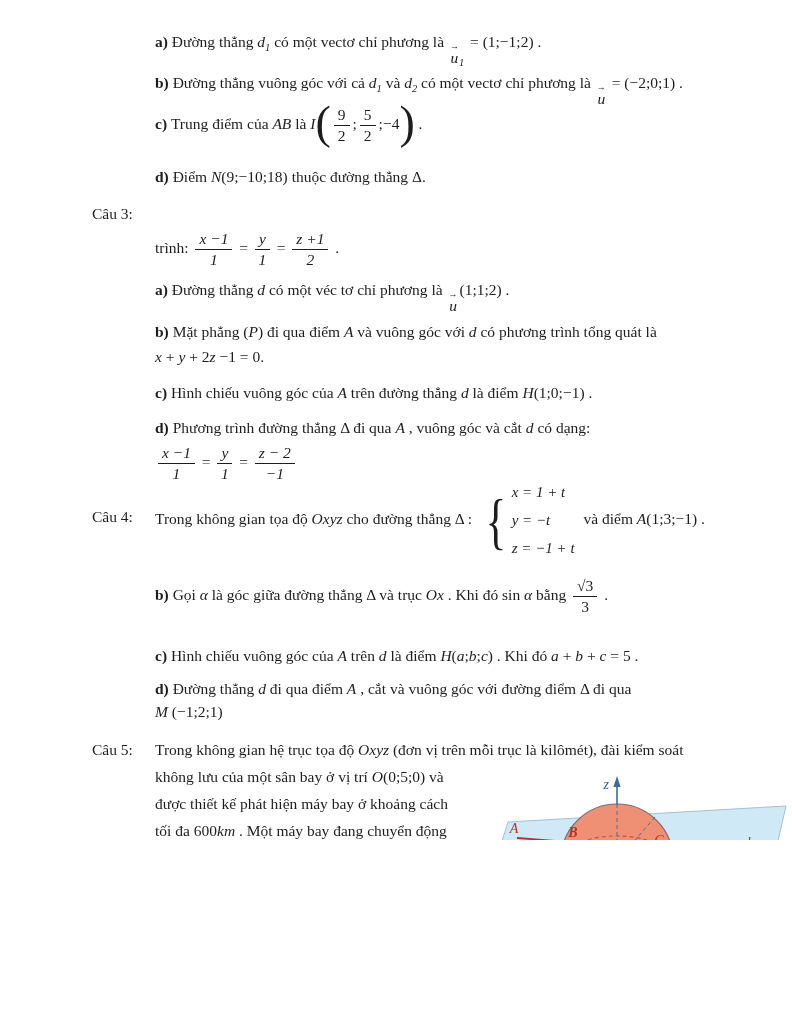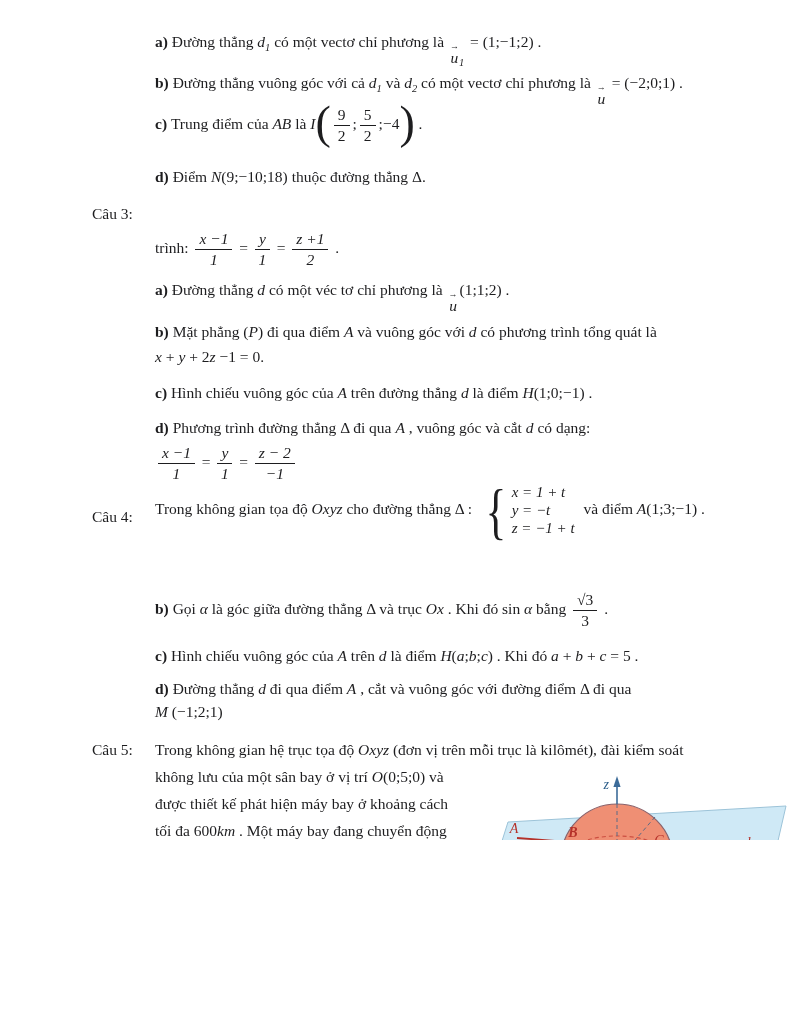--- a/index.html
+++ b/index.html
@@ -21,21 +21,21 @@
   .vecwrap{display:inline-flex; align-items:flex-end; vertical-align:-2px; margin:0 2px;}
   .vec{display:inline-flex; flex-direction:column; align-items:center; line-height:1;}
   .vecarrow{font-size:9px; height:7px; line-height:7px;}
   .vecbase{font-style:italic;}
   .vsub{font-size:10.5px; font-style:italic; position:relative; top:2px;}
   
   .bigp{font-size:46px; line-height:0; vertical-align:middle; position:relative; top:-2px; font-weight:300;}
   
   .sys{display:inline-flex; align-items:center; vertical-align:middle; margin:0 5px;}
   .brace{font-size:62px; line-height:0; display:inline-block; transform:scaleX(0.7); font-weight:300; margin-right:1px;}
-  .syscol{display:inline-flex; flex-direction:column; gap:1px; text-align:left; font-size:15px;}
+  .syscol{display:inline-flex; flex-direction:column; gap:11px; text-align:left; font-size:15px;}
   .sysline{font-style:italic; white-space:pre;}
   .figure{position:absolute; left:478px; top:772px; width:312px; height:172px;}
   svg text{font-family:"Liberation Serif", serif; font-style:italic; font-size:14px;}
 </style>
 </head>
 <body>
 
 <div id="page">
 
   <div class="line" style="top:33px"><span class="bold">a) </span><span>Đường thẳng </span><span class="it">d</span><span class="sub">1</span><span> có một vectơ chỉ phương là </span><span class="vecwrap">
@@ -70,21 +70,21 @@
 
   <div class="qlabel" style="top:508px">Câu 4:</div>
   <div class="line" style="top:484px"><span>Trong không gian tọa độ </span><span class="it">Oxyz</span><span> cho đường thẳng Δ : </span><span class="sys">
         <span class="brace">{</span>
         <span class="syscol">
           <span class="sysline">x = 1 + t</span>
           <span class="sysline">y = −t</span>
           <span class="sysline">z = −1 + t</span>
         </span>
       </span><span>  và điểm </span><span class="it">A</span><span>(1;3;−1) .</span></div>
-  <div class="line" style="top:591px"><span class="bold">b) </span><span>Gọi </span><span class="it">α</span><span> là góc giữa đường thẳng Δ và trục </span><span class="it">Ox</span><span> . Khi đó sin </span><span class="it">α</span><span> bằng </span><span class="frac"><span class="num">√3</span><span class="den">3</span></span><span> .</span></div>
+  <div class="line" style="top:577px"><span class="bold">b) </span><span>Gọi </span><span class="it">α</span><span> là góc giữa đường thẳng Δ và trục </span><span class="it">Ox</span><span> . Khi đó sin </span><span class="it">α</span><span> bằng </span><span class="frac"><span class="num">√3</span><span class="den">3</span></span><span> .</span></div>
   <div class="line" style="top:647px"><span class="bold">c) </span><span>Hình chiếu vuông góc của </span><span class="it">A</span><span> trên </span><span class="it">d</span><span> là điểm </span><span class="it">H</span><span>(</span><span class="it">a</span><span>;</span><span class="it">b</span><span>;</span><span class="it">c</span><span>) . Khi đó </span><span class="it">a</span><span> + </span><span class="it">b</span><span> + </span><span class="it">c</span><span> = 5 .</span></div>
   <div class="line" style="top:680px"><span class="bold">d) </span><span>Đường thẳng </span><span class="it">d</span><span> đi qua điểm </span><span class="it">A</span><span> , cắt và vuông góc với đường điểm Δ đi qua</span></div>
   <div class="line" style="top:703px"><span class="it">M</span><span> (−1;2;1)</span></div>
 
   <div class="qlabel" style="top:741px">Câu 5:</div>
   <div class="line" style="top:741px"><span>Trong không gian hệ trục tọa độ </span><span class="it">Oxyz</span><span>  (đơn vị trên mỗi trục là kilômét), đài kiểm soát</span></div>
   <div class="line" style="top:768px"><span>không lưu của một sân bay ở vị trí </span><span class="it">O</span><span>(0;5;0) và</span></div>
   <div class="line" style="top:795px"><span>được thiết kế phát hiện máy bay ở khoảng cách</span></div>
   <div class="line" style="top:822px"><span>tối đa 600</span><span class="it">km</span><span> . Một máy bay đang chuyển động</span></div>
   <div class="line" style="top:849px"><span>với vận tốc 900</span><span class="it">km / h</span><span> theo đường thẳng </span><span class="it">d</span><span> có</span></div>

